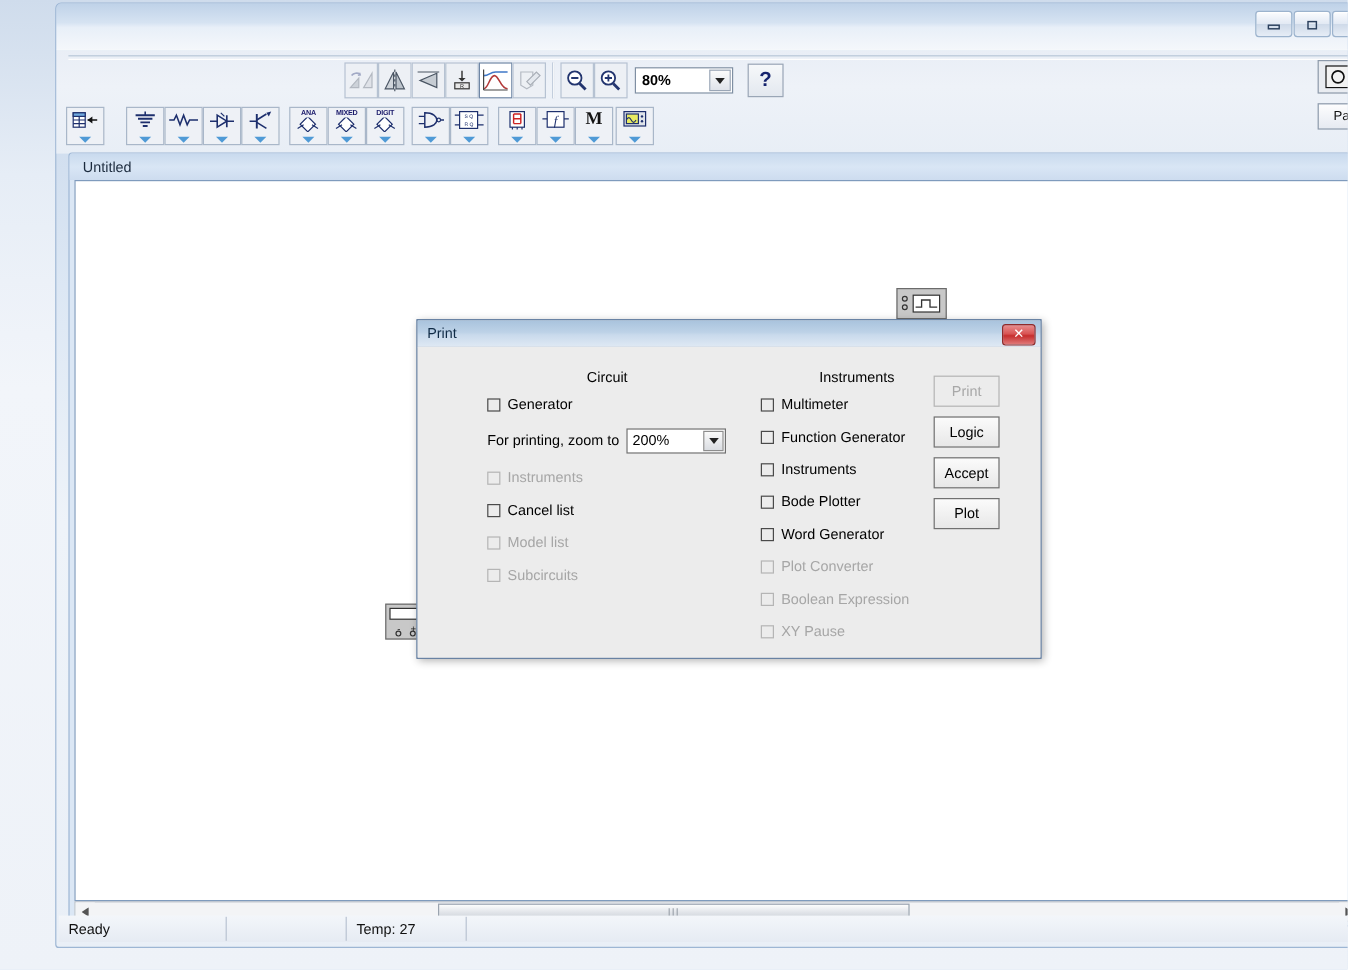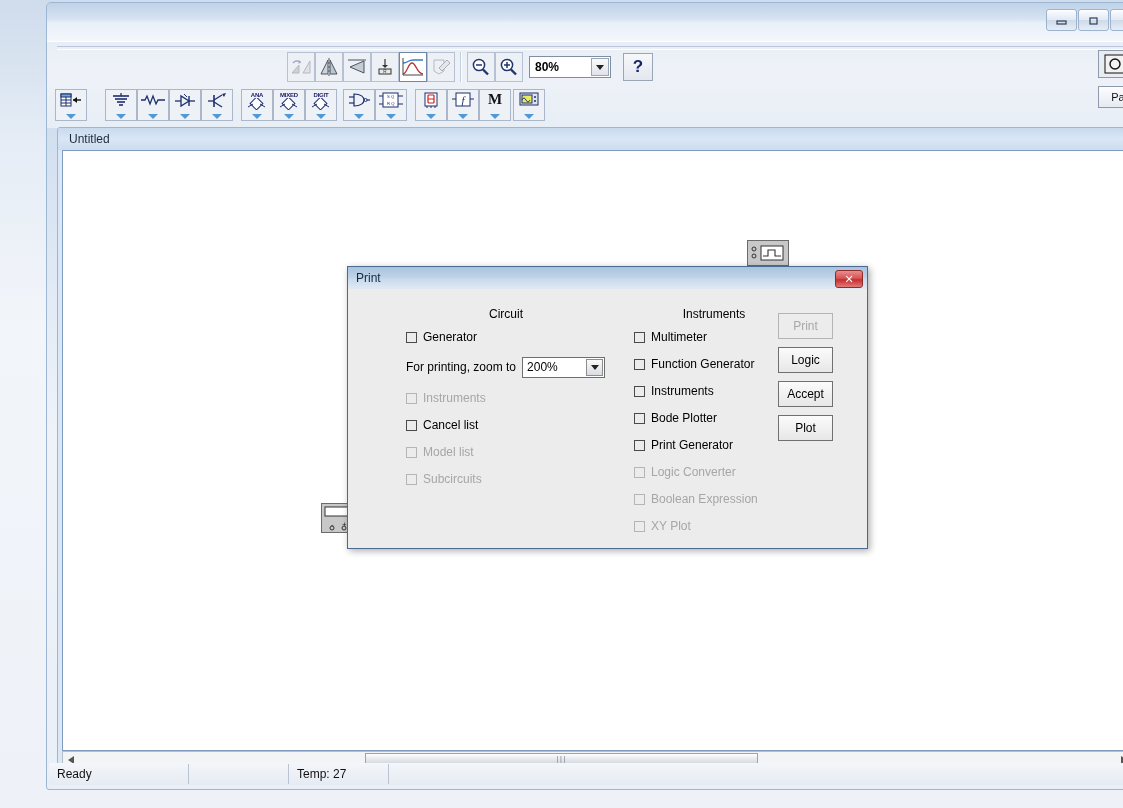--- a/index.html
+++ b/index.html
@@ -605,33 +605,33 @@
         <div class="cbrow">
           <span class="cbox"></span>
           <span>Instruments</span>
         </div>
         <div class="cbrow">
           <span class="cbox"></span>
           <span>Bode Plotter</span>
         </div>
         <div class="cbrow">
           <span class="cbox"></span>
-          <span>Print Generator</span>
+          <span>Word Generator</span>
         </div>
         <div class="cbrow dimmed">
           <span class="cbox"></span>
-          <span>Logic Converter</span>
+          <span>Plot Converter</span>
         </div>
         <div class="cbrow dimmed">
           <span class="cbox"></span>
           <span>Boolean Expression</span>
         </div>
         <div class="cbrow dimmed">
           <span class="cbox"></span>
-          <span>XY Plot</span>
+          <span>XY Pause</span>
         </div>
       </div>
 
       <div class="col-btns">
         <div class="dbtn dis">Print</div>
         <div class="dbtn">Logic</div>
         <div class="dbtn">Accept</div>
         <div class="dbtn">Plot</div>
       </div>
 

